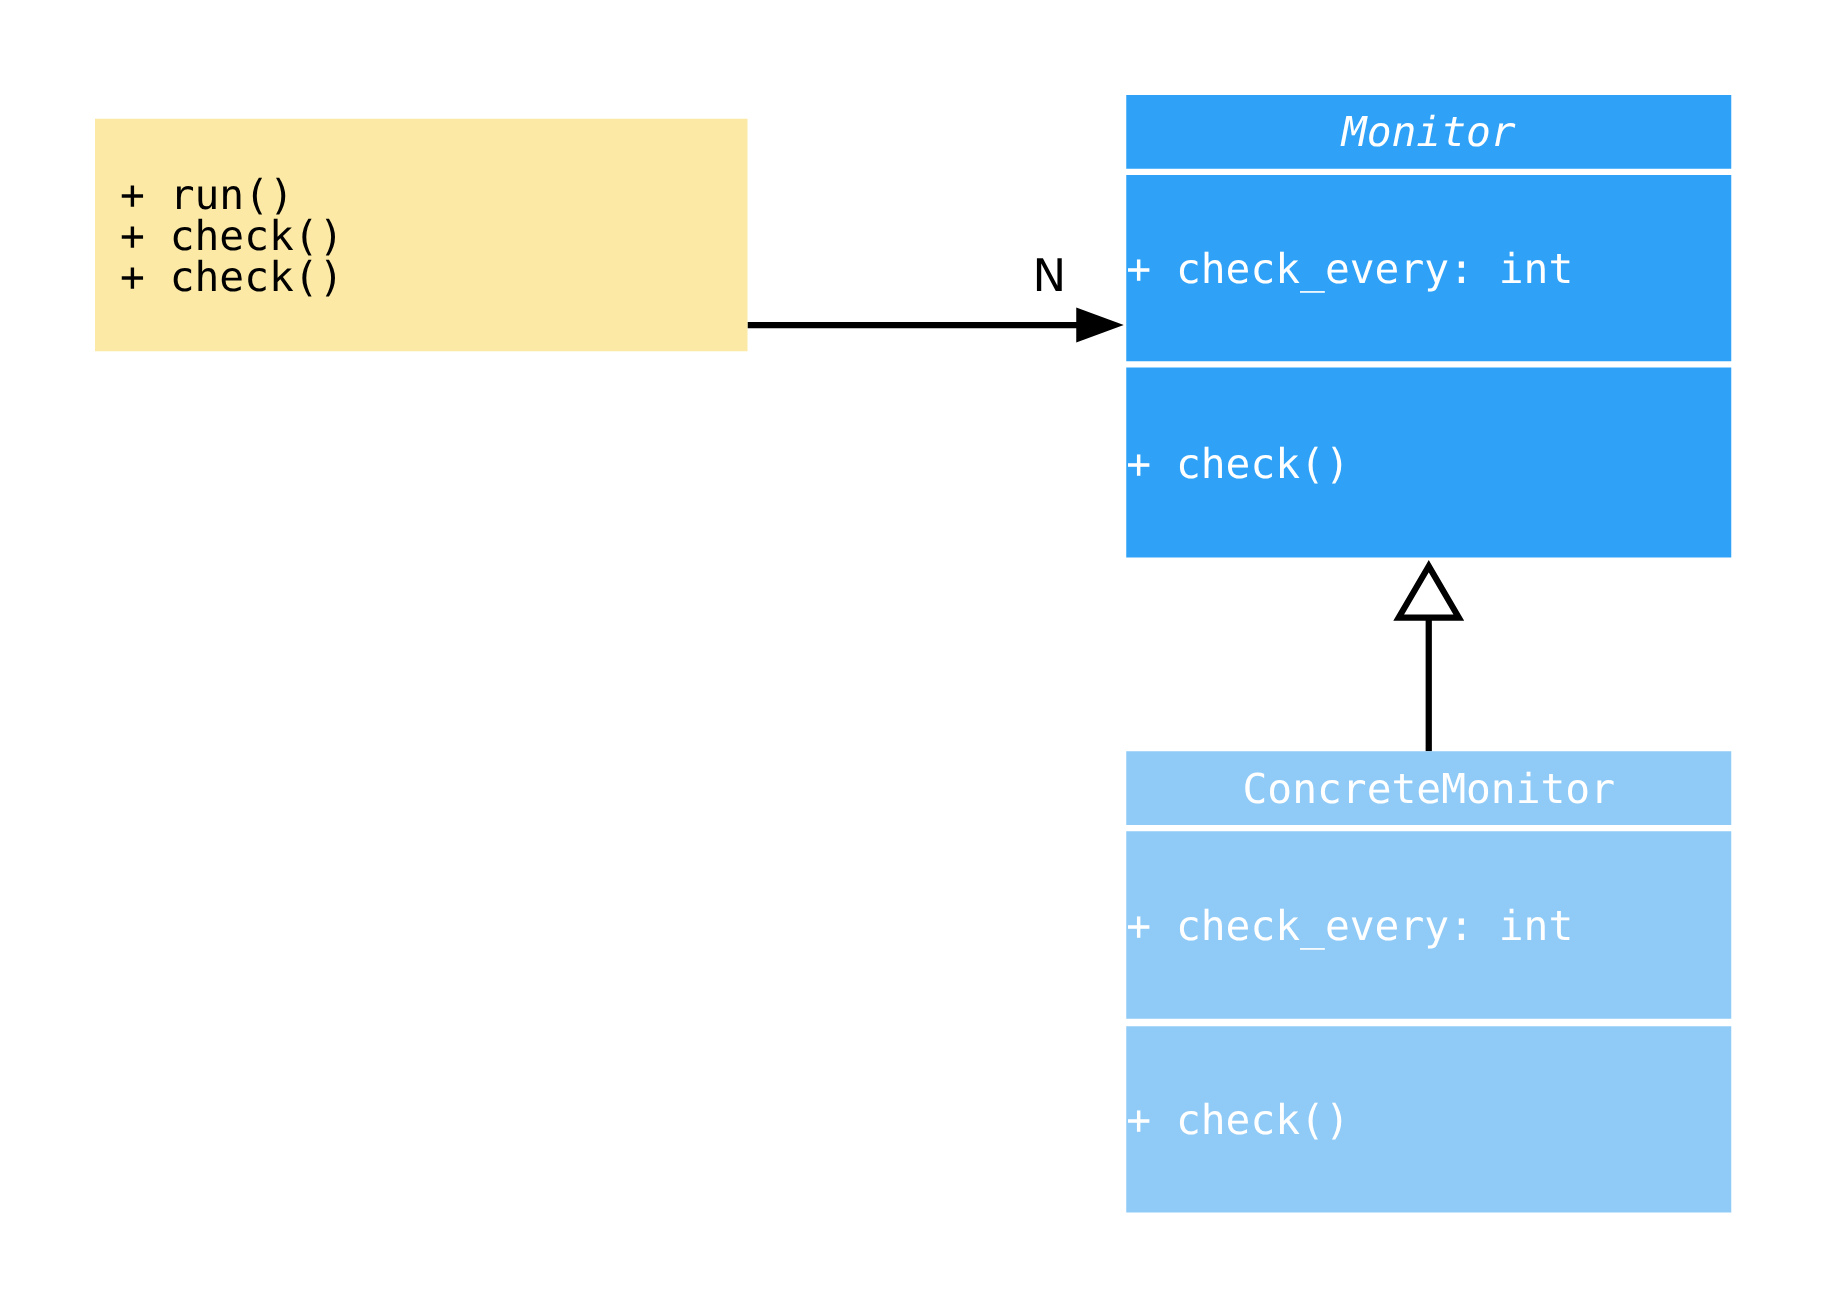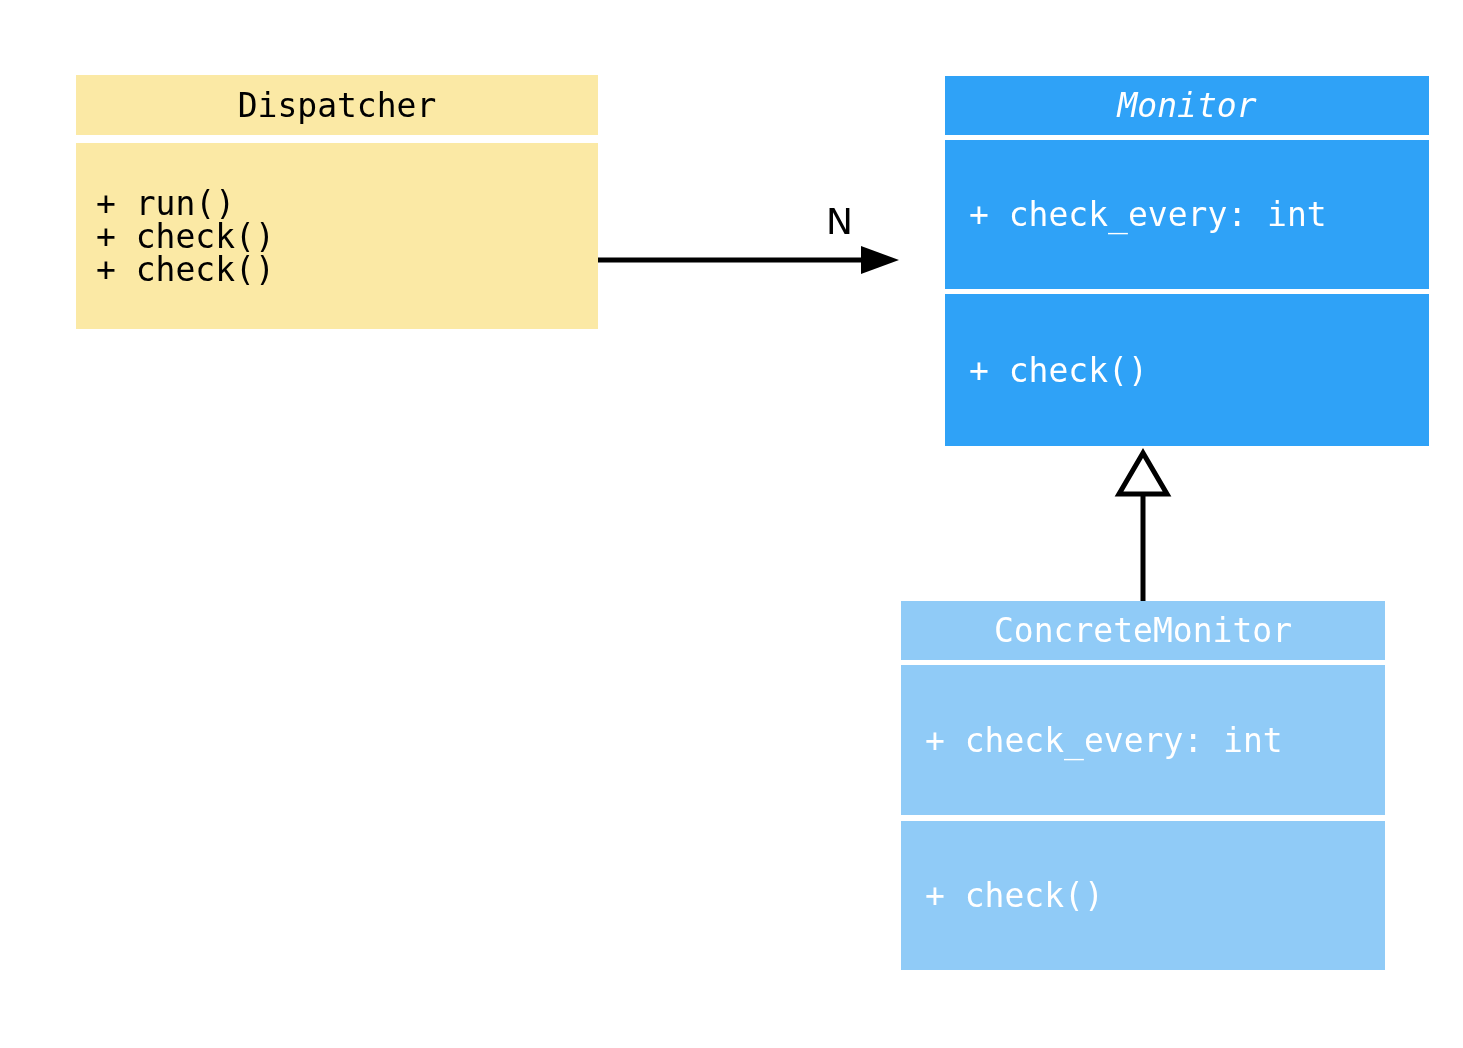--- a/index.html
+++ b/index.html
@@ -50,32 +50,32 @@
     align-items: flex-start;
     justify-content: center;
   }
 
   
   .c-dispatcher .row { background: #FBE9A5; color: #000000; }
   .c-monitor .row { background: #2FA2F7; color: #FFFFFF; }
   .c-concrete .row { background: #90CBF7; color: #FFFFFF; }
 
   .c-dispatcher .members { padding-left: 20px; }
-  .c-monitor .members, .c-concrete .members { padding-left: 24px; }
+  .c-monitor .members, .c-concrete .members { }
 
   .c-monitor .title { font-style: italic; }
 
   
   .c-dispatcher { left: 76px; top: 75px; width: 522px; }
   .c-dispatcher .title   { height: 60px; }
   .c-dispatcher .attrs   { height: 117px; margin-top: 4px; }
-  .c-dispatcher .methods { height: 186px; margin-top: 8px; }
+  .c-dispatcher .methods { height: 186px; margin-top: 20px; }
 
   
-  .c-monitor { left: 945px; top: 76px; width: 484px; text-align: right; }
+  .c-monitor { left: 901px; top: 76px; width: 484px; text-align: right; }
   .c-monitor .title   { height: 59px; }
   .c-monitor .attrs   { height: 149px; margin-top: 5px; }
   .c-monitor .methods { height: 152px; margin-top: 5px; }
 
   
   .c-concrete { left: 901px; top: 601px; width: 484px; }
   .c-concrete .title   { height: 59px; }
   .c-concrete .attrs   { height: 150px; margin-top: 5px; }
   .c-concrete .methods { height: 149px; margin-top: 6px; }
 
@@ -99,21 +99,20 @@
   </g>
   <g>
     <line x1="1143" y1="601" x2="1143" y2="492" stroke="#000000" stroke-width="5"></line>
     <polygon points="1143,453 1119,494 1167,494" fill="#FFFFFF" stroke="#000000" stroke-width="5" stroke-linejoin="miter"></polygon>
   </g>
 </svg>
 
 <div class="assoc-label">N</div>
 
 <div class="class-box c-dispatcher">
-  <div class="row title">Dispatcher</div>
   <div class="row members methods">
     <div>+ run()</div>
     <div>+ check()</div>
     <div>+ check()</div>
   </div>
 </div>
 
 <div class="class-box c-monitor">
   <div class="row title">Monitor</div>
   <div class="row members attrs">

